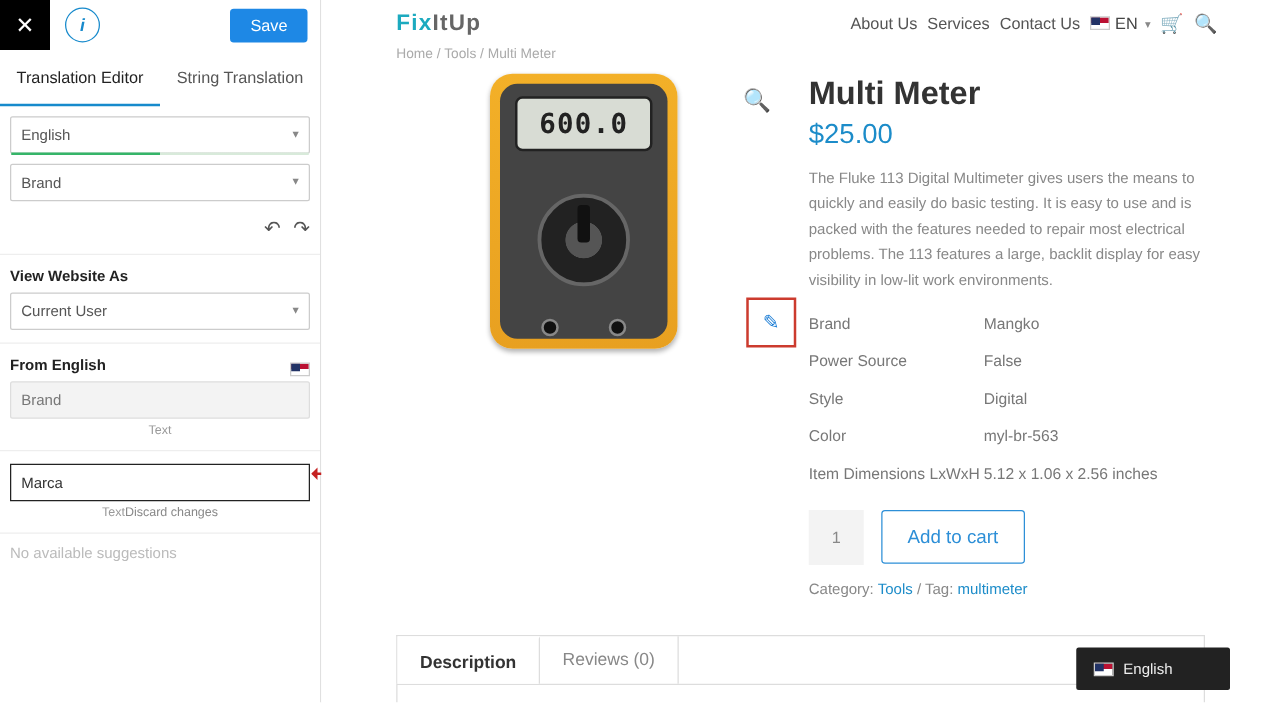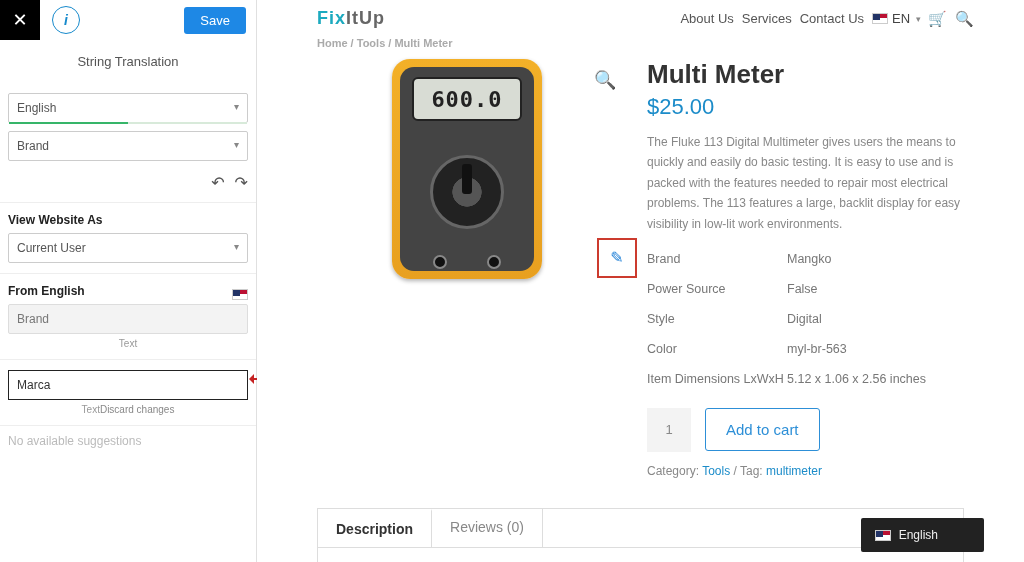--- a/index.html
+++ b/index.html
@@ -41,21 +41,21 @@
   .main { position:absolute; left:257px; top:0; right:0; height:562px; background:#fff; overflow:hidden;}
   .nav { display:flex; align-items:center; padding:8px 50px 8px 60px; gap:8px; font-size:13px;}
   .logo { font-family: Arial; font-weight:bold; font-size:18px; letter-spacing:1px;}
   .logo .f { color:#1caabf;}
   .logo .rest { color:#666;}
   .nav-spacer { flex:1;}
   .nav a { color:#555; text-decoration:none; cursor:pointer;}
   .nav .lang { display:flex; align-items:center; gap:4px;}
   .nav .lang::after { content:"▾"; font-size:9px; color:#888; margin-left:2px;}
   .cart-icon, .search-icon-nav { color:#555; font-size:15px; cursor:pointer;}
-  .crumb { padding:0 60px; font-size:11px; color:#aaa;font-weight:bold;}
+  .crumb { padding:0 60px; font-size:11px; color:#aaa;}
   .crumb a { color:#aaa; text-decoration:none;}
 
   .product { display:flex; padding:10px 60px 0; gap:30px;}
   .prod-img-wrap { position:relative; width:300px;}
   
   .mm { width:180px; margin:0 auto; position:relative;}
   .mm-body { width:150px; height:220px; background:linear-gradient(#f3b028, #e8a020); border-radius:18px; margin:0 auto; position:relative; box-shadow:0 2px 4px rgba(0,0,0,.3);}
   .mm-body::before { content:""; position:absolute; left:8px; right:8px; top:8px; bottom:8px; background:#444; border-radius:14px;}
   .mm-screen { position:absolute; left:20px; right:20px; top:18px; height:44px; background:#d8dcd4; border-radius:6px; border:2px solid #222; display:flex; align-items:center; justify-content:center; font-family:monospace; font-size:22px; font-weight:bold; color:#222; letter-spacing:1px;}
   .mm-dial { position:absolute; left:50%; top:96px; transform:translateX(-50%); width:74px; height:74px; background:radial-gradient(#555 30%, #222 31%); border-radius:50%; border:3px solid #666;}
@@ -90,20 +90,21 @@
 </head>
 <body>
 
 <div class="sidebar">
   <div class="sidebar-header">
     <div class="close-btn">✕</div>
     <div class="info-btn">i</div>
     <button class="save-btn">Save</button>
   </div>
   <div class="tabs">
+    <div class="tab active">Translation Editor</div>
     <div class="tab">String Translation</div>
   </div>
   <div class="panel-body">
     <div class="sel lang">English</div>
     <div class="sel">Brand</div>
   </div>
   <div class="action-row">
     <span>↶</span>
     <span>↷</span>
   </div>

